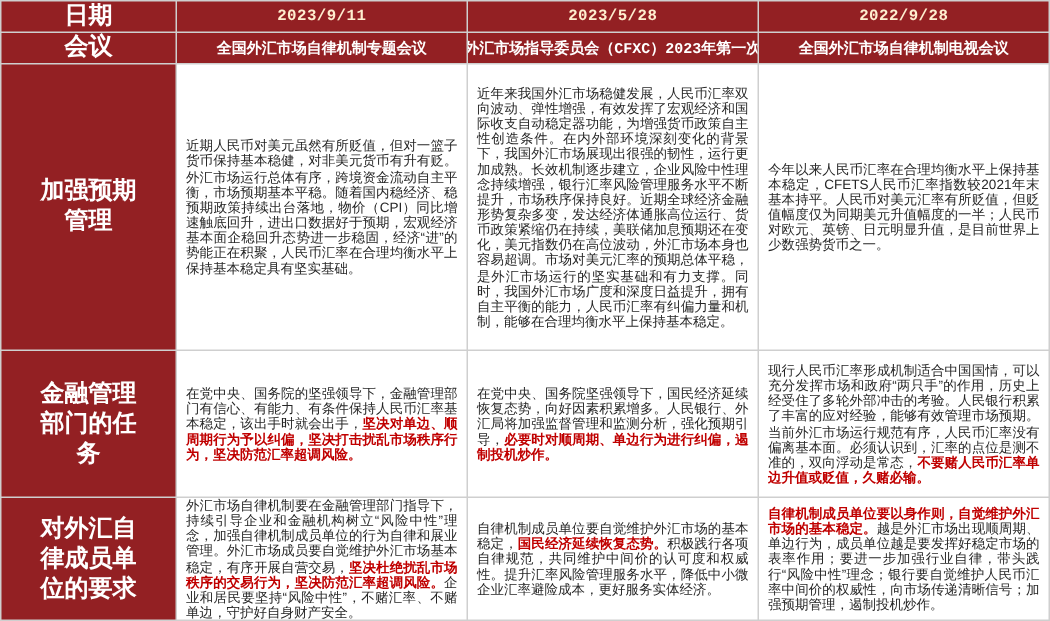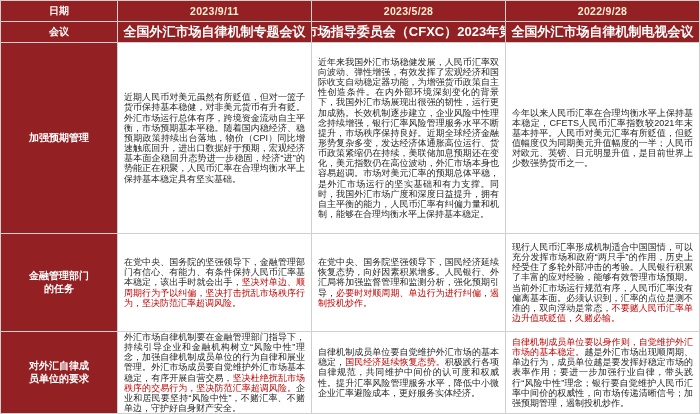--- a/index.html
+++ b/index.html
@@ -33,24 +33,24 @@
     color: var(--body-text, #262626);
   }
   .hdr {
     background: var(--header-bg, #932023);
     color: var(--header-text, #ffffff);
     justify-content: center;
     text-align: center;
     font-weight: bold;
     padding: 1px 4px;
   }
-  .date { font-size: 10.5px; color: var(--date-text, #ffeecf); letter-spacing: .3px; }
-  .meeting { font-size: 13px; white-space: nowrap; }
-  .rowlabel { font-size: 10px; line-height: 1.25; padding: 2px 24px; }
-  .hl { color: var(--highlight, #c00000); font-weight: normal; }
+  .date { font-size: 10.5px; color: var(--date-text, #ffeecf); letter-spacing: .3px; font-family: Liberation Mono, monospace; }
+  .meeting { font-size: 10px; white-space: nowrap; font-family: Liberation Mono, monospace; }
+  .rowlabel { font-size: 16px; line-height: 1.25; padding: 2px 24px; }
+  .hl { color: var(--highlight, #c00000); font-weight: bold; }
 </style>
 </head>
 <body>
 
 <div class="table-wrap">
 
   <div class="cell hdr rowlabel">
       <span>日期</span>
     </div>
   <div class="cell hdr date">2023/9/11</div>

